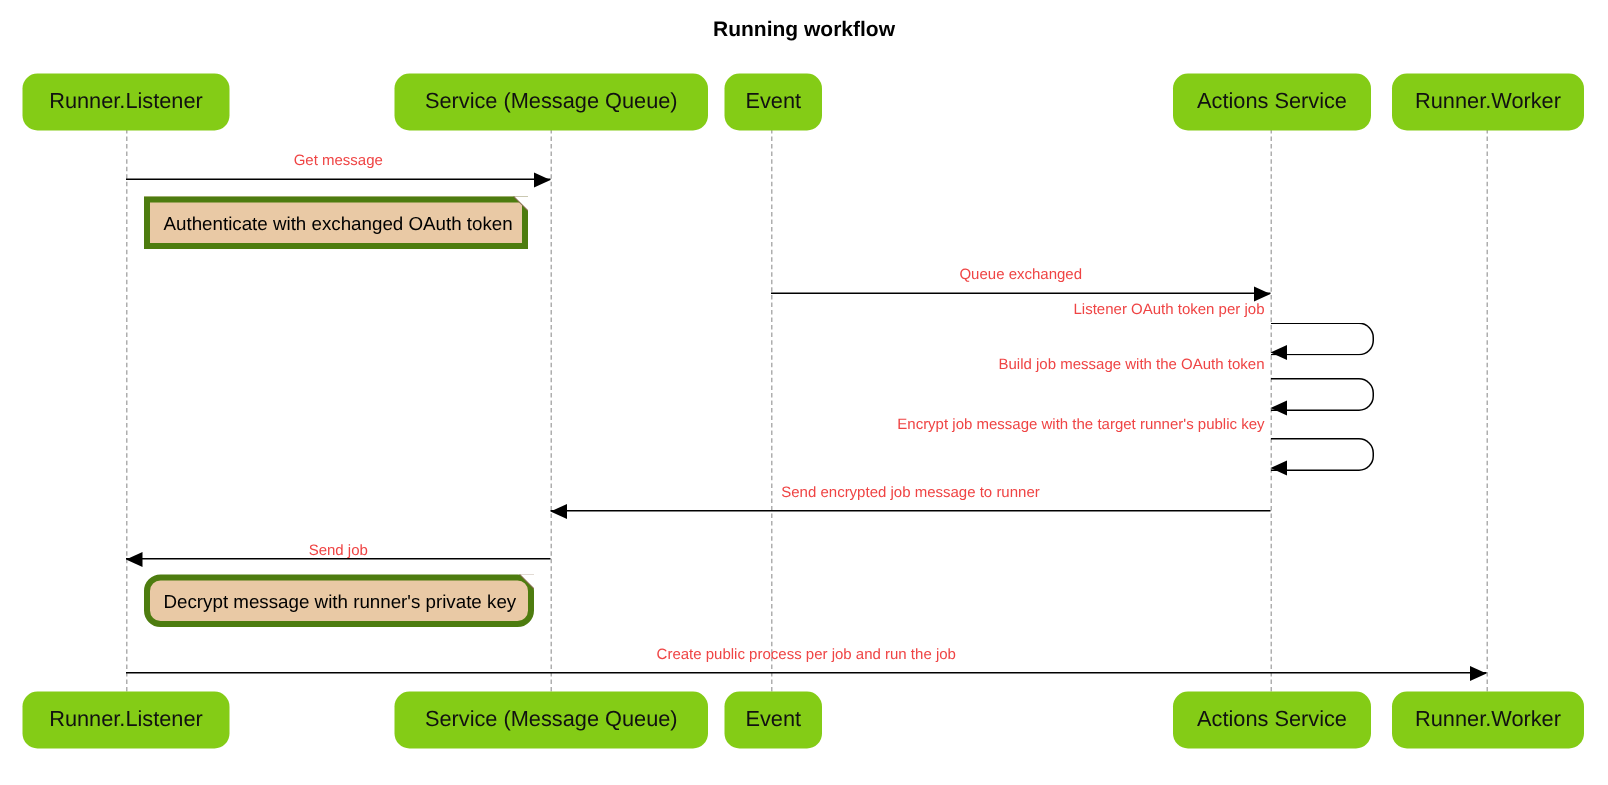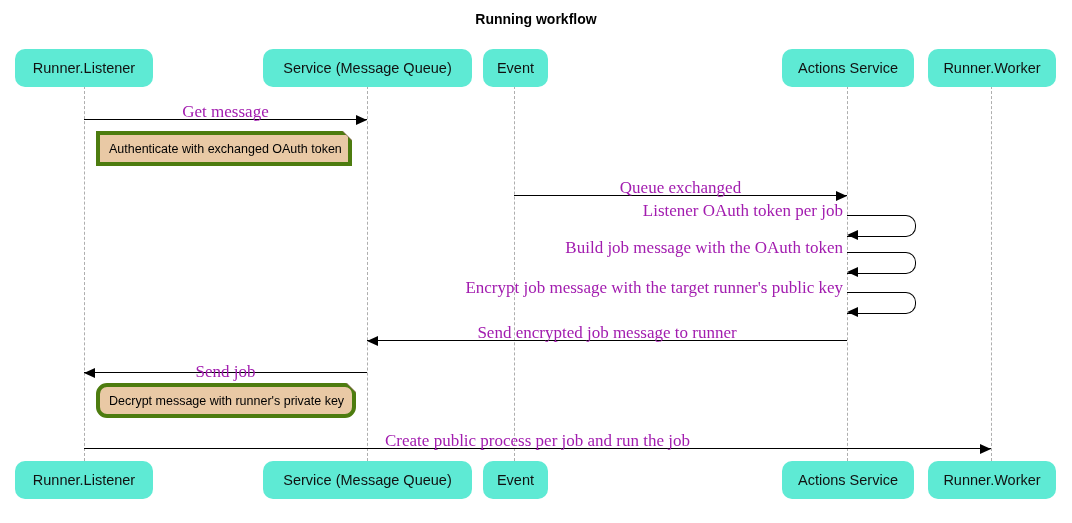--- a/index.html
+++ b/index.html
@@ -29,21 +29,21 @@
   }
   .lifeline {
     position: absolute;
     width: 0;
     border-left: 1px dashed #aeaeae;
   }
   .actor {
     position: absolute;
     height: 38px;
     border-radius: 10px;
-    background: #5eead4;
+    background: #84cc16;
     display: flex;
     align-items: center;
     justify-content: center;
     color: #111111;
     font-size: 14.5px;
     white-space: nowrap;
   }
   .msg-line {
     position: absolute;
     height: 0;
@@ -59,25 +59,24 @@
     border-bottom: 5.5px solid transparent;
     border-left: 11px solid #000000;
   }
   .arrow-left {
     border-top: 5.5px solid transparent;
     border-bottom: 5.5px solid transparent;
     border-right: 11px solid #000000;
   }
   .msg-label {
     position: absolute;
-    font-size: 17px;
-    color: #a21caf;
+    font-size: 10px;
+    color: #ef4444;
     white-space: nowrap;
     text-align: center;
-    font-family: Liberation Serif, serif;
   }
   .self-loop {
     position: absolute;
     border: 1.6px solid #000000;
     border-left: none;
     border-top-right-radius: 10px;
     border-bottom-right-radius: 10px;
     background: transparent;
   }
   .note {

